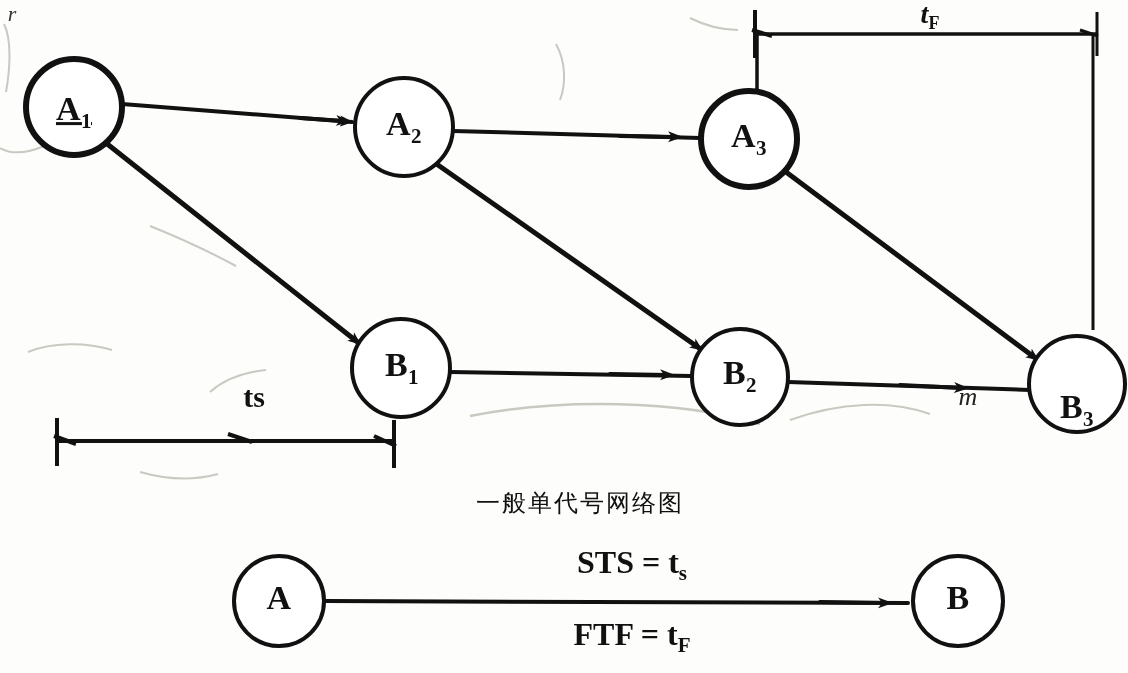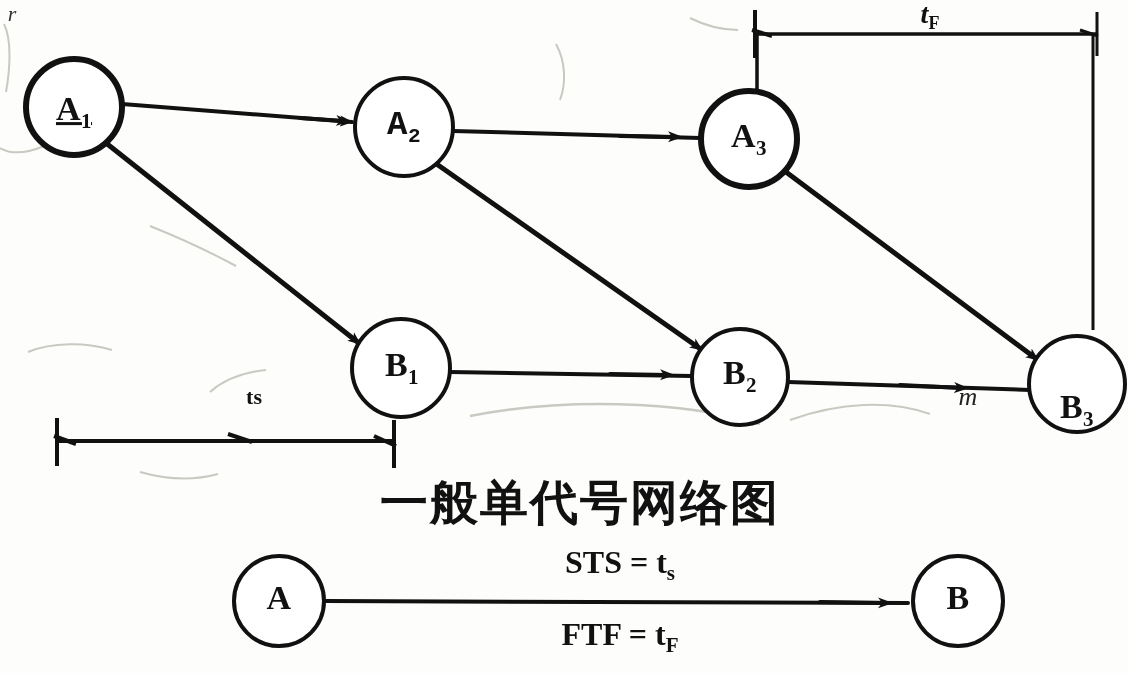--- a/index.html
+++ b/index.html
@@ -48,33 +48,34 @@
     font-size: 28px;
     font-style: italic;
     font-weight: 700;
   }
   .annot.tf .sub {
     font-size: 18px;
     vertical-align: sub;
     font-style: normal;
   }
   .annot.ts {
-    font-size: 22px;
+    font-size: 30px;
     font-weight: 700;
     text-align: right;
   }
   .annot.caption {
-    font-size: 48px;
-    font-weight: 700;
+    font-size: 24px;
+    font-weight: 400;
     font-family: "DejaVu Sans", sans-serif;
     letter-spacing: 2px;
   }
   .annot.eq {
     font-size: 32px;
     font-weight: 700;
+    margin-left: 12px;
   }
   .annot.eq .sub {
     font-size: 21px;
     vertical-align: sub;
   }
   .annot.scribble {
     font-size: 26px;
     font-style: italic;
     color: #222;
   }
@@ -165,21 +166,21 @@
       <circle cx="740" cy="377" r="48" stroke-width="4"></circle>
       <circle cx="1077" cy="384" r="48" stroke-width="4"></circle>
       <circle cx="279" cy="601" r="45" stroke-width="4"></circle>
       <circle cx="958" cy="601" r="45" stroke-width="4"></circle>
     </g>
   </svg>
 
   <div class="node-label" style="left:74px;  top:112px;text-decoration:underline;">
     <span>A</span><span class="sub">1</span>
   </div>
-  <div class="node-label" style="left:404px; top:127px;font-family:Liberation Mono, monospace;">
+  <div class="node-label" style="left:404px; top:127px;">
     <span>A</span><span class="sub">2</span>
   </div>
   <div class="node-label" style="left:749px; top:139px;">
     <span>A</span><span class="sub">3</span>
   </div>
   <div class="node-label" style="left:402px; top:368px;">
     <span>B</span><span class="sub">1</span>
   </div>
   <div class="node-label" style="left:740px; top:376px;">
     <span>B</span><span class="sub">2</span>

